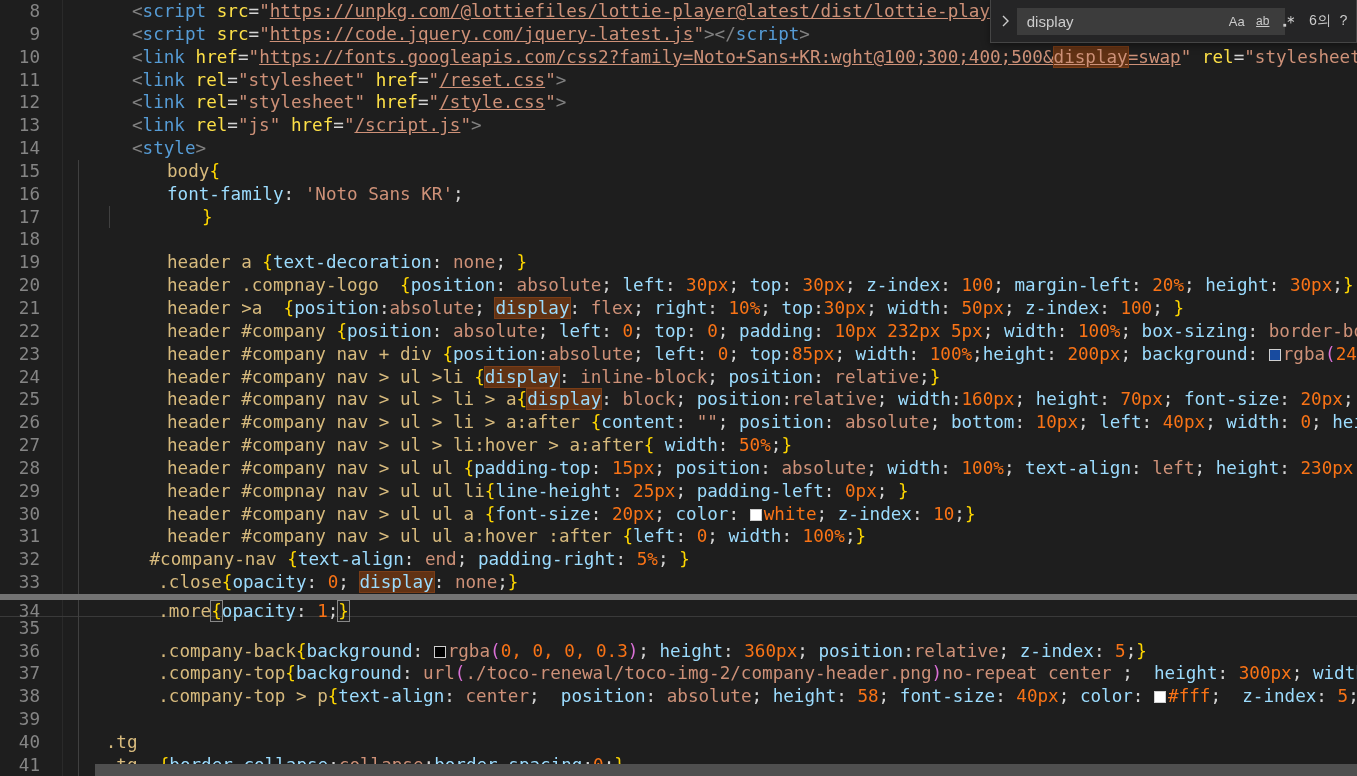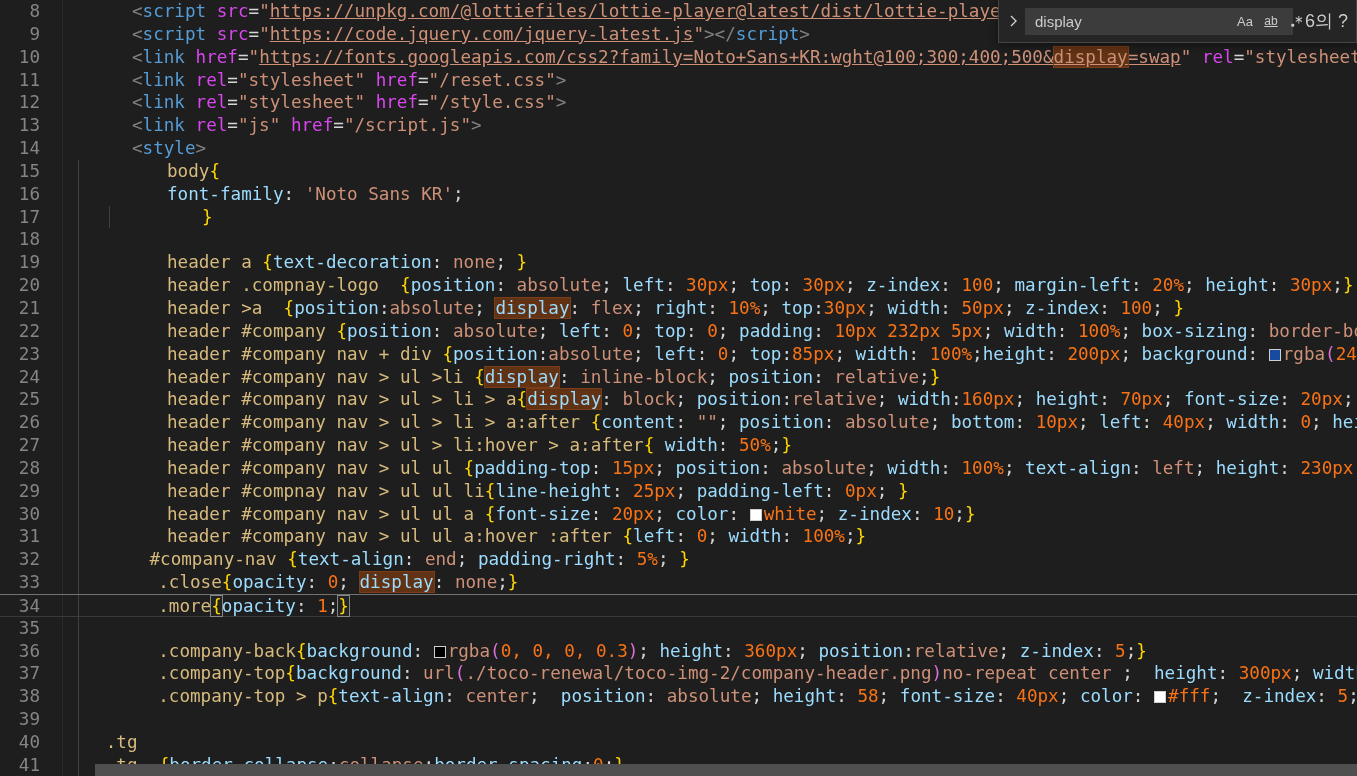--- a/index.html
+++ b/index.html
@@ -44,21 +44,21 @@
     letter-spacing: 0px;
   }
 
   .line {
     position: relative;
     height: 22.85px;
     white-space: pre;
     box-sizing: border-box;
   }
   .line.current {
-    border-top: 1px solid #737373;
+    border-top: 6px solid #737373;
     border-bottom: 1px solid #3a3a3a;
   }
 
   .lnum {
     position: absolute;
     left: 0;
     width: 40px;
     text-align: right;
     color: #858585;
     font-size: 17.6px;
@@ -75,32 +75,32 @@
   .iguide {
     position: absolute;
     top: 0;
     width: 1px;
     height: 22.85px;
     background: #404040;
   }
 
   
   .t-tag      { color: #569cd6; }
-  .t-attr     { color: #d946ef; margin-top: 48px; }
+  .t-attr     { color: #fde047; margin-top: 48px; }
   .t-str      { color: #ce9178; }
   .t-punct    { color: #808080; }
   .t-sel      { color: #d7ba7d; }
   .t-prop     { color: #9cdcfe; }
   .t-val      { color: #ce9178; }
   .t-num      { color: #f97316; }
   .t-brace    { color: #ffd700; }
   .t-brace2   { color: #da70d6; }
   .t-plain    { color: #d4d4d4; }
   .t-url      { color: #ce9178; text-decoration: underline; }
-  .t-link     { color: #ce9178; }
+  .t-link     { color: #ce9178; text-decoration: underline; }
 
   
   .hl {
     background: #613214;
     outline: 1px solid #7a3d17;
   }
 
   
   .brkt {
     outline: 1px solid #888;
@@ -177,24 +177,24 @@
     justify-content: center;
     color: #cccccc;
     font-size: 13px;
     cursor: pointer;
     border-radius: 3px;
   }
   .find-opt.ab { text-decoration: underline; font-size: 12px; }
   .find-opt.re { font-size: 14px; }
   .find-count {
     color: #cccccc;
-    font-size: 18px;
-    margin-left: 12px;
+    font-size: 14px;
+    margin-left: 24px;
     white-space: nowrap;
-    font-family: Liberation Sans, sans-serif;
+    font-family: Liberation Mono, monospace;
   }
 
   
   .hscroll-track {
     position: absolute;
     left: 0;
     bottom: 0;
     width: 1357px;
     height: 12px;
     background: transparent;

